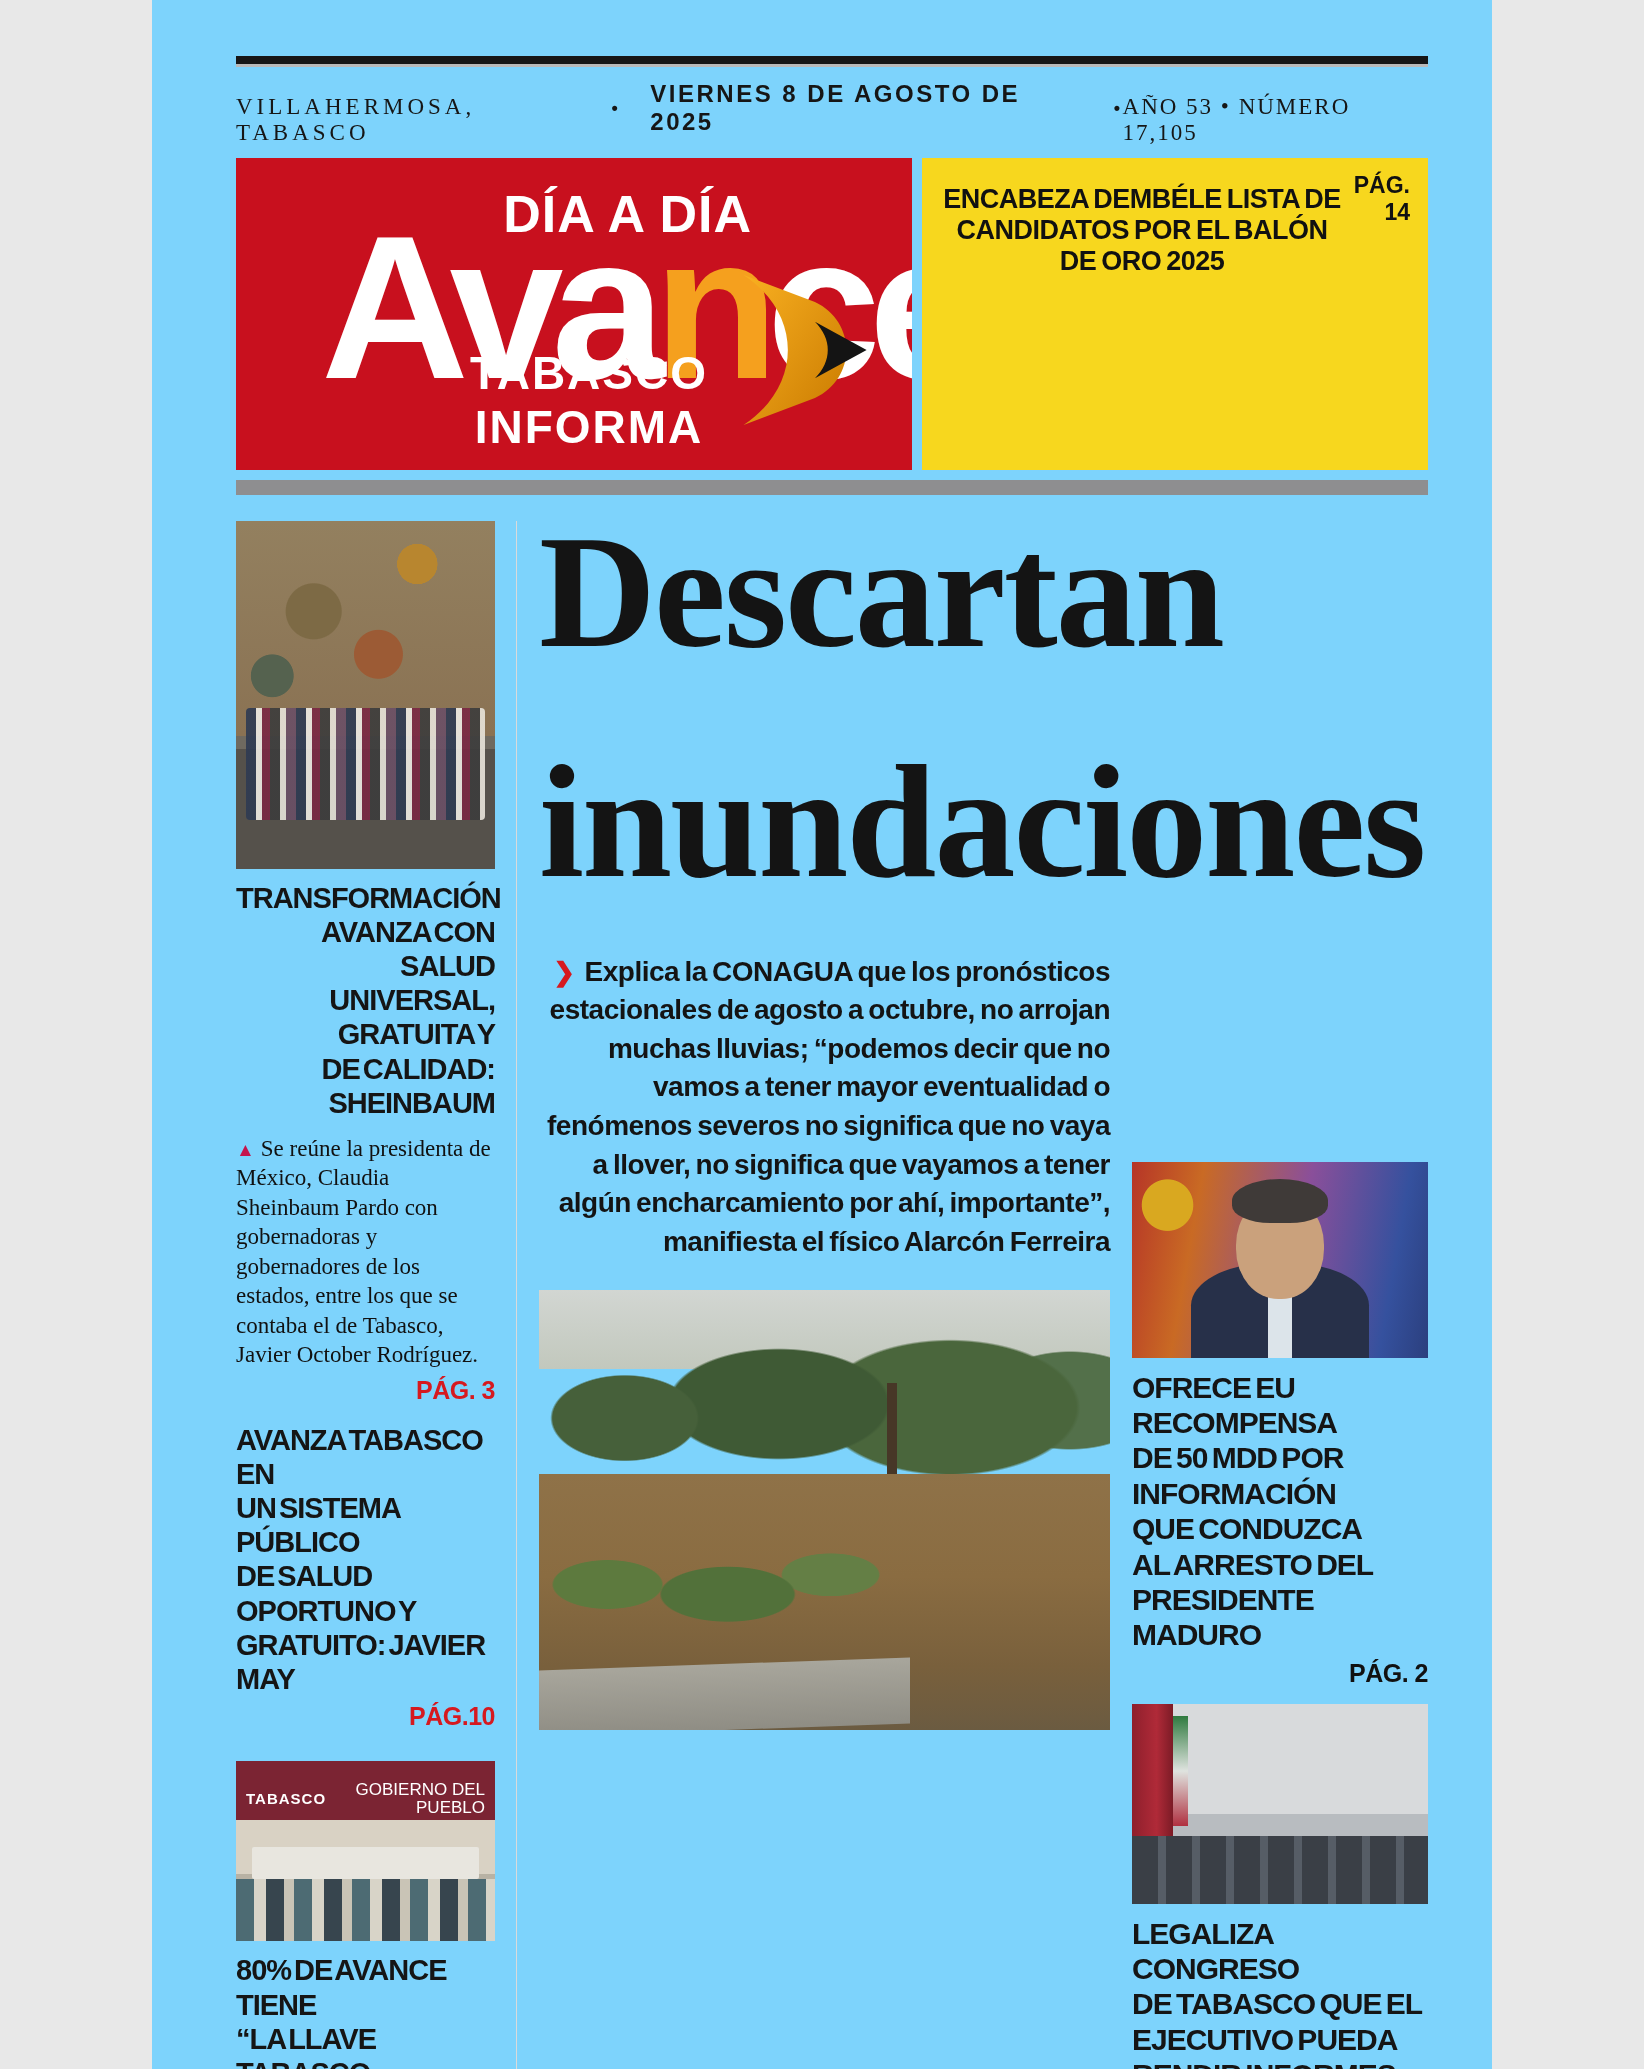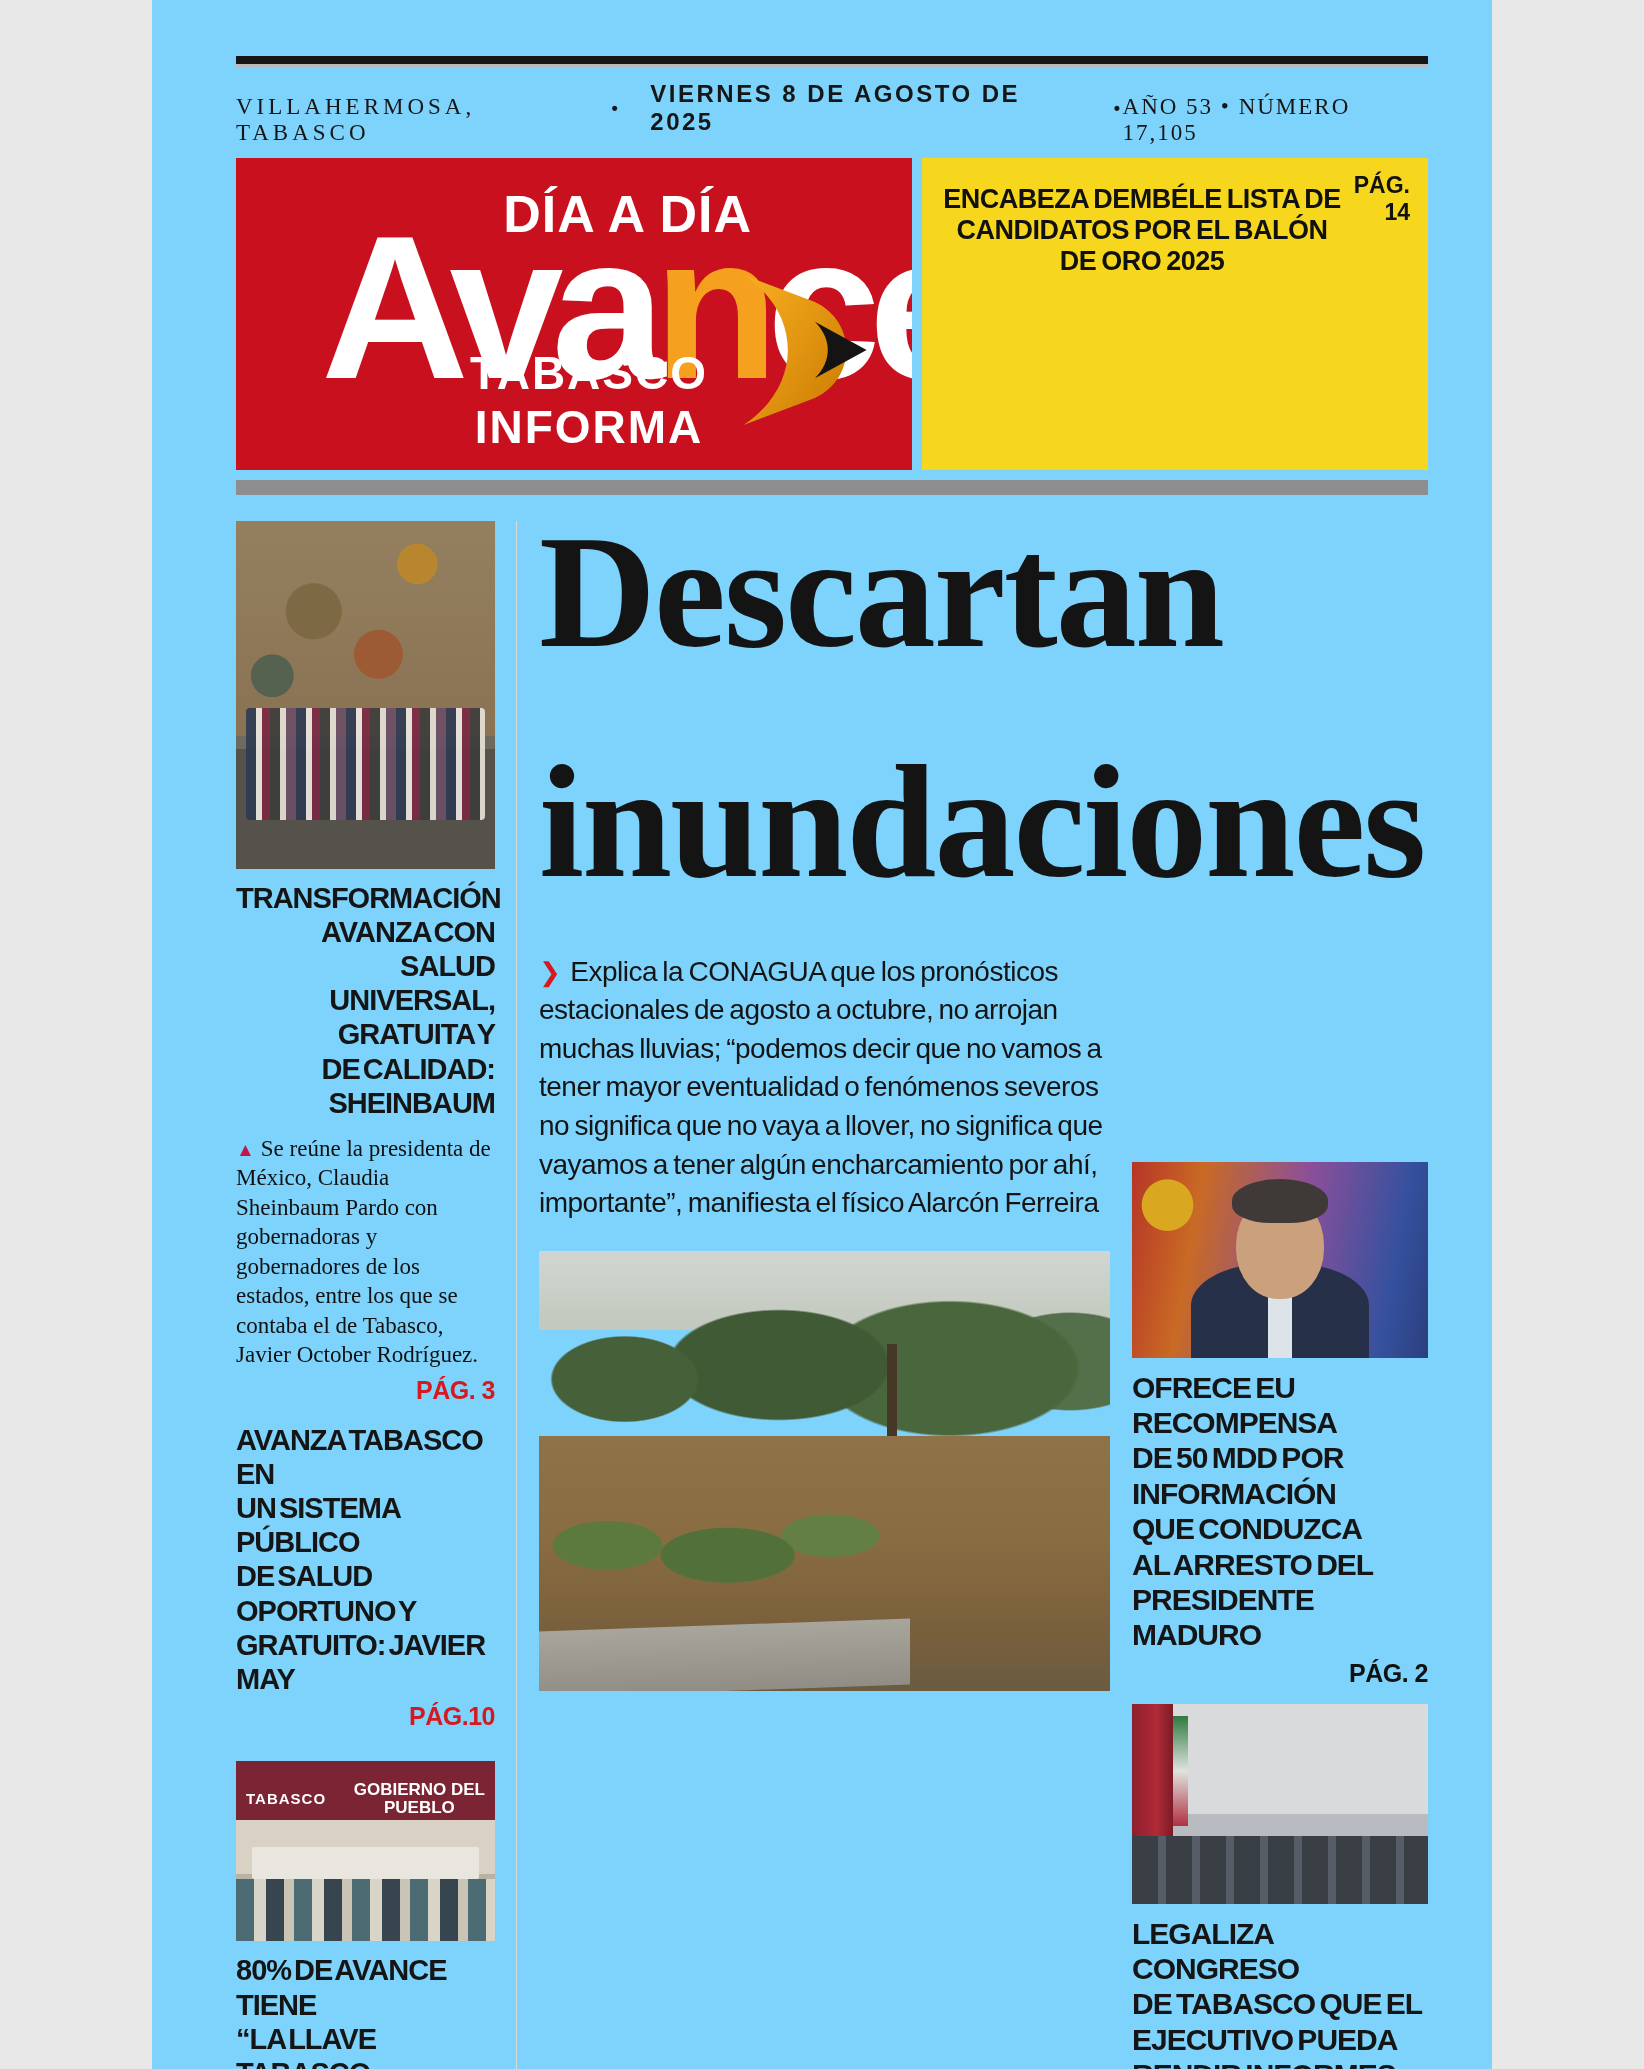--- a/index.html
+++ b/index.html
@@ -66,37 +66,37 @@
   .align-right{text-align:right;}
   .summary{font-family:"Liberation Serif",serif;font-size:23px;line-height:1.28;margin:14px 0 0;color:#111;}
   .tri{color:#c4144c;font-size:19px;margin-right:6px;}
   .pag{font-weight:bold;font-size:25px;text-align:right;margin-top:6px;letter-spacing:-0.5px;}
   .pag.red{color:#D6191F;} .pag.black{color:#111;}
 
   .photo-pueblo{height:196px;margin-top:14px;}
   .pueblo-band{position:absolute;left:0;right:0;top:16px;height:38%;background:#7b2433;display:flex;
                justify-content:space-between;align-items:center;box-sizing:border-box;padding:0 10px;color:#fff;}
   .pueblo-tabasco{font-size:15px;font-weight:bold;letter-spacing:1px;}
-  .pueblo-gob{font-size:17px;font-weight:bold;text-align:center;white-space:pre-line;line-height:1.05;}
+  .pueblo-gob{font-size:17px;font-weight:normal;text-align:right;white-space:pre-line;line-height:1.05;}
   .pueblo-floor{position:absolute;left:0;right:0;top:38%;bottom:0;
     background:linear-gradient(180deg,#d9d2c4 0 45%,#b8b2a4 45% 60%,#6f6a62 60% 100%);}
   .pueblo-table{position:absolute;left:6%;right:6%;top:52%;height:16%;background:#e8e6df;border-radius:2px;}
   .pueblo-people{position:absolute;left:0;right:0;bottom:0;height:32%;
     background:repeating-linear-gradient(90deg,#4d6b73 0 18px,#d8d4c8 18px 30px,#37454e 30px 48px,#c9c4b6 48px 58px);}
 
   
   .lead-headline{font-family:"Liberation Serif",serif;font-weight:bold;font-size:162px;line-height:1.42;
                  letter-spacing:-2px;color:#141414;white-space:pre-line;}
   .lead-top{margin-top:-44px;}
   .mid-row{display:flex;}
   .col-center{flex:1;min-width:0;}
   .col-right{width:296px;margin-left:22px;margin-top:225px;}
 
-  .deck{margin-top:16px;font-weight:normal;font-size:28px;line-height:1.38;letter-spacing:-0.5px;
-        word-spacing:-2px;color:#141414;}
+  .deck{margin-top:16px;font-weight:bold;font-size:28px;line-height:1.38;letter-spacing:-0.5px;
+        word-spacing:-2px;color:#141414;text-align:right;}
   .deck-bullet{color:#D6191F;margin-right:10px;font-size:26px;}
 
   .photo-flood{height:440px;margin-top:12px;}
   .flood-sky{position:absolute;left:0;right:0;top:0;height:18%;background:linear-gradient(180deg,#d2d6d2,#c2c8bd);}
   .flood-trees{position:absolute;left:0;right:0;top:6%;height:40%;
     background:
       linear-gradient(#473727,#473727) 62% 100%/10px 62% no-repeat,
       radial-gradient(ellipse 120px 70px at 15% 58%,#46603a 0 60%,transparent 62%),
       radial-gradient(ellipse 180px 90px at 42% 50%,#3f5a35 0 60%,transparent 62%),
       radial-gradient(ellipse 210px 110px at 72% 52%,#4a663c 0 60%,transparent 62%),

